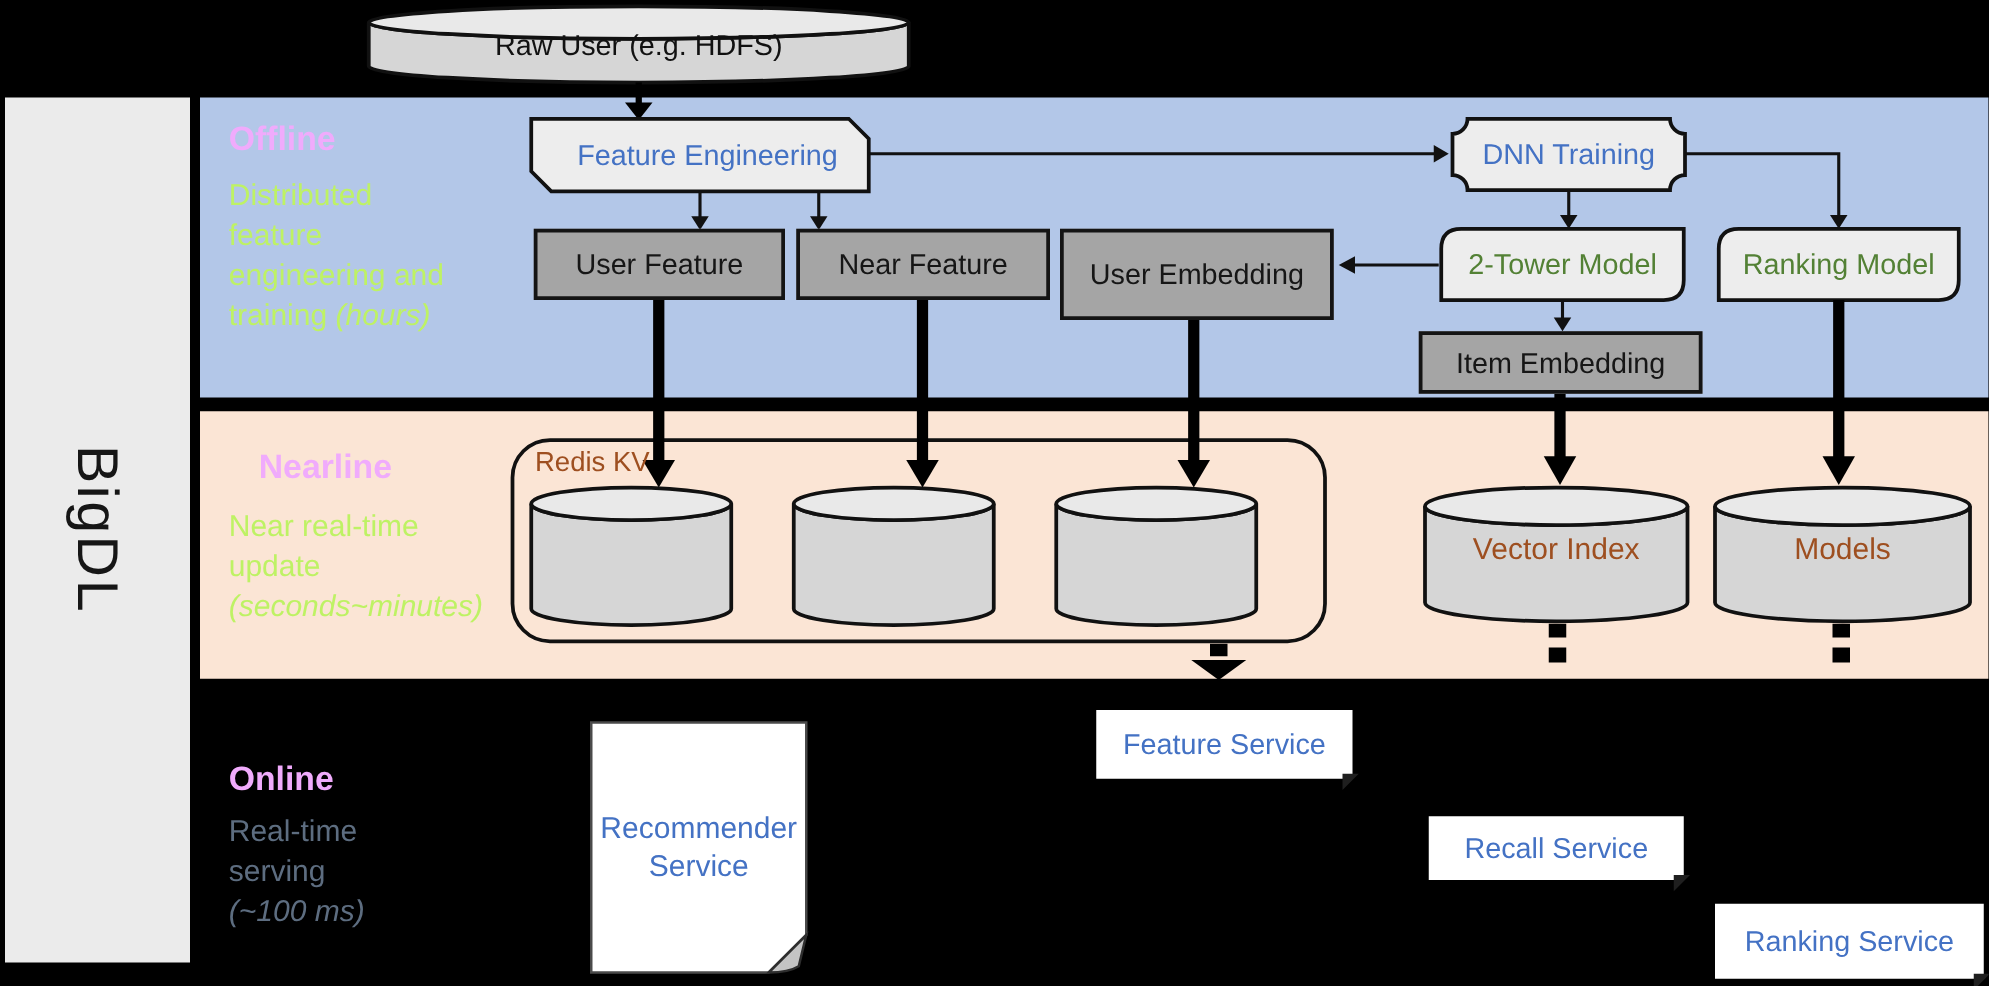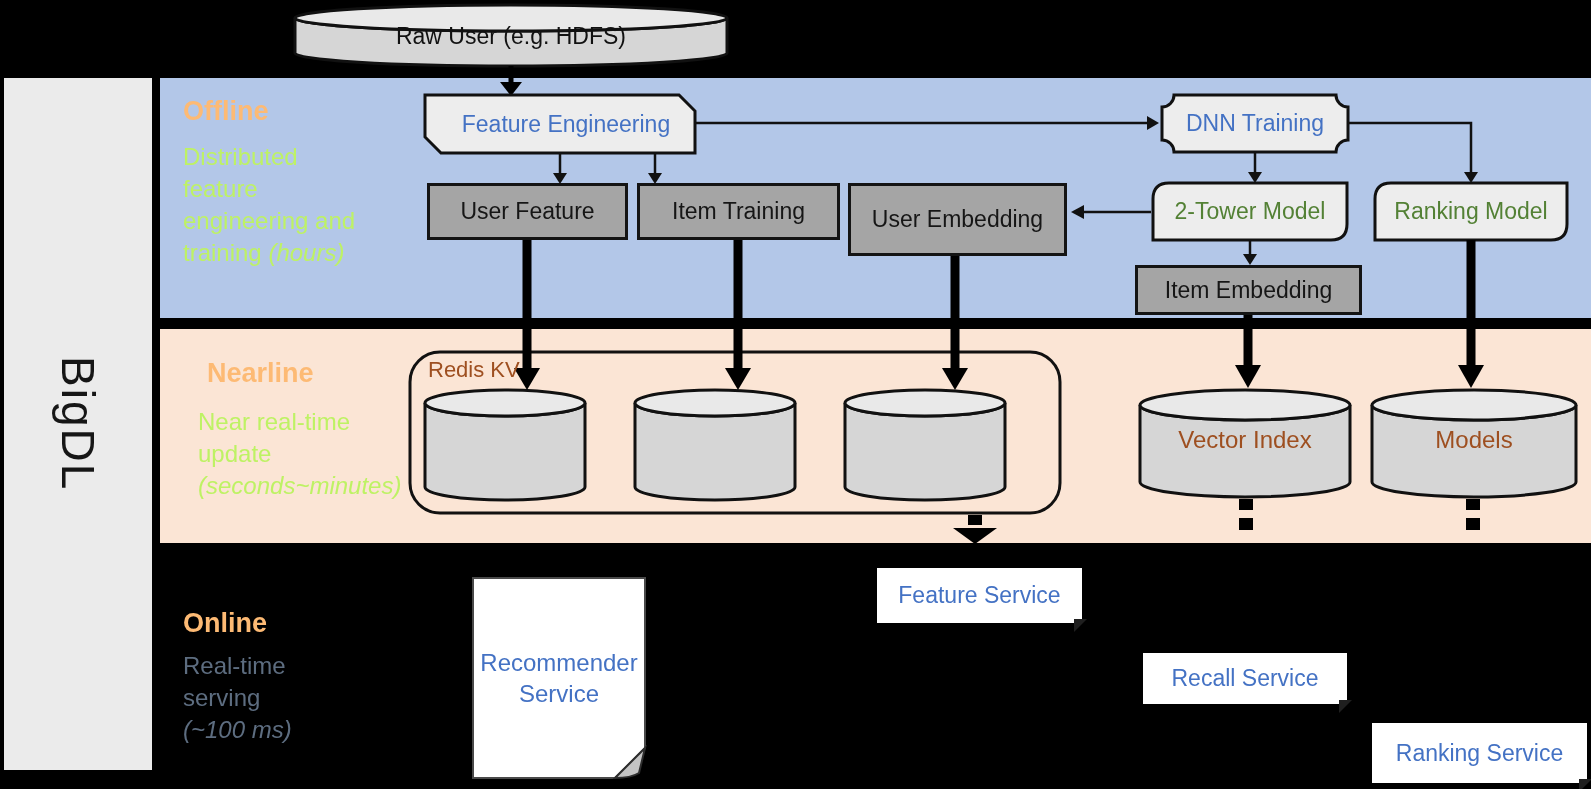--- a/index.html
+++ b/index.html
@@ -7,21 +7,21 @@
           font-family:"Liberation Sans",sans-serif;}
   .abs{position:absolute;}
   
   #sidebar{left:4px;top:78px;width:148px;height:692px;background:#ebebeb;}
   #band-offline{left:160px;top:78px;width:1431px;height:240px;background:#b3c7e8;}
   #band-nearline{left:160px;top:329px;width:1431px;height:214px;background:#fbe5d5;}
   
   #brand{left:4px;top:78px;width:148px;height:692px;display:flex;align-items:center;justify-content:center;}
   #brand span{writing-mode:vertical-rl;font-size:46px;color:#161616;letter-spacing:2px;}
   
-  .band-title{font-size:27px;font-weight:bold;color:#fdba74;}
+  .band-title{font-size:27px;font-weight:bold;color:#f0abfc;}
   .band-desc{font-size:24px;color:#bef264;line-height:32px;}
   .band-desc.online{color:#5d6d80;}
   
   .darkbox{background:#a5a5a5;border:3px solid #141414;box-sizing:border-box;
            display:flex;align-items:center;justify-content:center;
            font-size:23px;color:#161616;}
   .shape-label{display:flex;align-items:center;justify-content:center;font-size:23px;}
   .blue-text{color:#4472c4;}
   .green-text{color:#538135;}
   .brown-text{color:#9e4f20;}
@@ -156,21 +156,21 @@
     <g>
       <path d="M473 578 H645 V748 L615 778 H473 Z" fill="#ffffff" stroke="#4a4a4a" stroke-width="2"></path>
       <path d="M615 778 L645 748 L639 773 Q631 778 615 778 Z" fill="#c4c4c4" stroke="#2e2e2e" stroke-width="2"></path>
     </g>
   </svg>
 
   <div class="abs darkbox" style="left:427px;top:183px;width:201px;height:57px;">
     <span>User Feature</span>
   </div>
   <div class="abs darkbox" style="left:637px;top:183px;width:203px;height:57px;">
-    <span>Item Training</span>
+    <span>Near Feature</span>
   </div>
   <div class="abs darkbox" style="left:848px;top:183px;width:219px;height:73px;">
     <span>User Embedding</span>
   </div>
   <div class="abs darkbox" style="left:1135px;top:265px;width:227px;height:50px;">
     <span>Item Embedding</span>
   </div>
 
   <div class="abs shape-label blue-text" style="left:442px;top:95px;width:248px;height:58px;">Feature Engineering</div>
   <div class="abs shape-label blue-text" style="left:1162px;top:95px;width:186px;height:57px;">DNN Training</div>
@@ -181,21 +181,21 @@
 
   <div class="abs band-title" style="left:183px;top:96px;">Offline</div>
   <div class="abs band-desc" style="left:183px;top:141px;width:230px;">
     <span style="display:block">Distributed</span>
     <span style="display:block">feature</span>
     <span style="display:block">engineering and</span>
     <span style="display:block"><span>training </span><i>(hours)</i></span>
   </div>
 
   <div class="abs band-title" style="left:183px;top:358px;margin-left:24px;">Nearline</div>
-  <div class="abs band-desc" style="left:183px;top:406px;width:240px;margin-left:15px;">
+  <div class="abs band-desc" style="left:183px;top:406px;width:240px;">
     <span style="display:block">Near real-time</span>
     <span style="display:block">update</span>
     <i style="display:block">(seconds~minutes)</i>
   </div>
 
   <div class="abs band-title" style="left:183px;top:608px;">Online</div>
   <div class="abs band-desc online" style="left:183px;top:650px;width:200px;">
     <span style="display:block">Real-time</span>
     <span style="display:block">serving</span>
     <i style="display:block">(~100 ms)</i>

